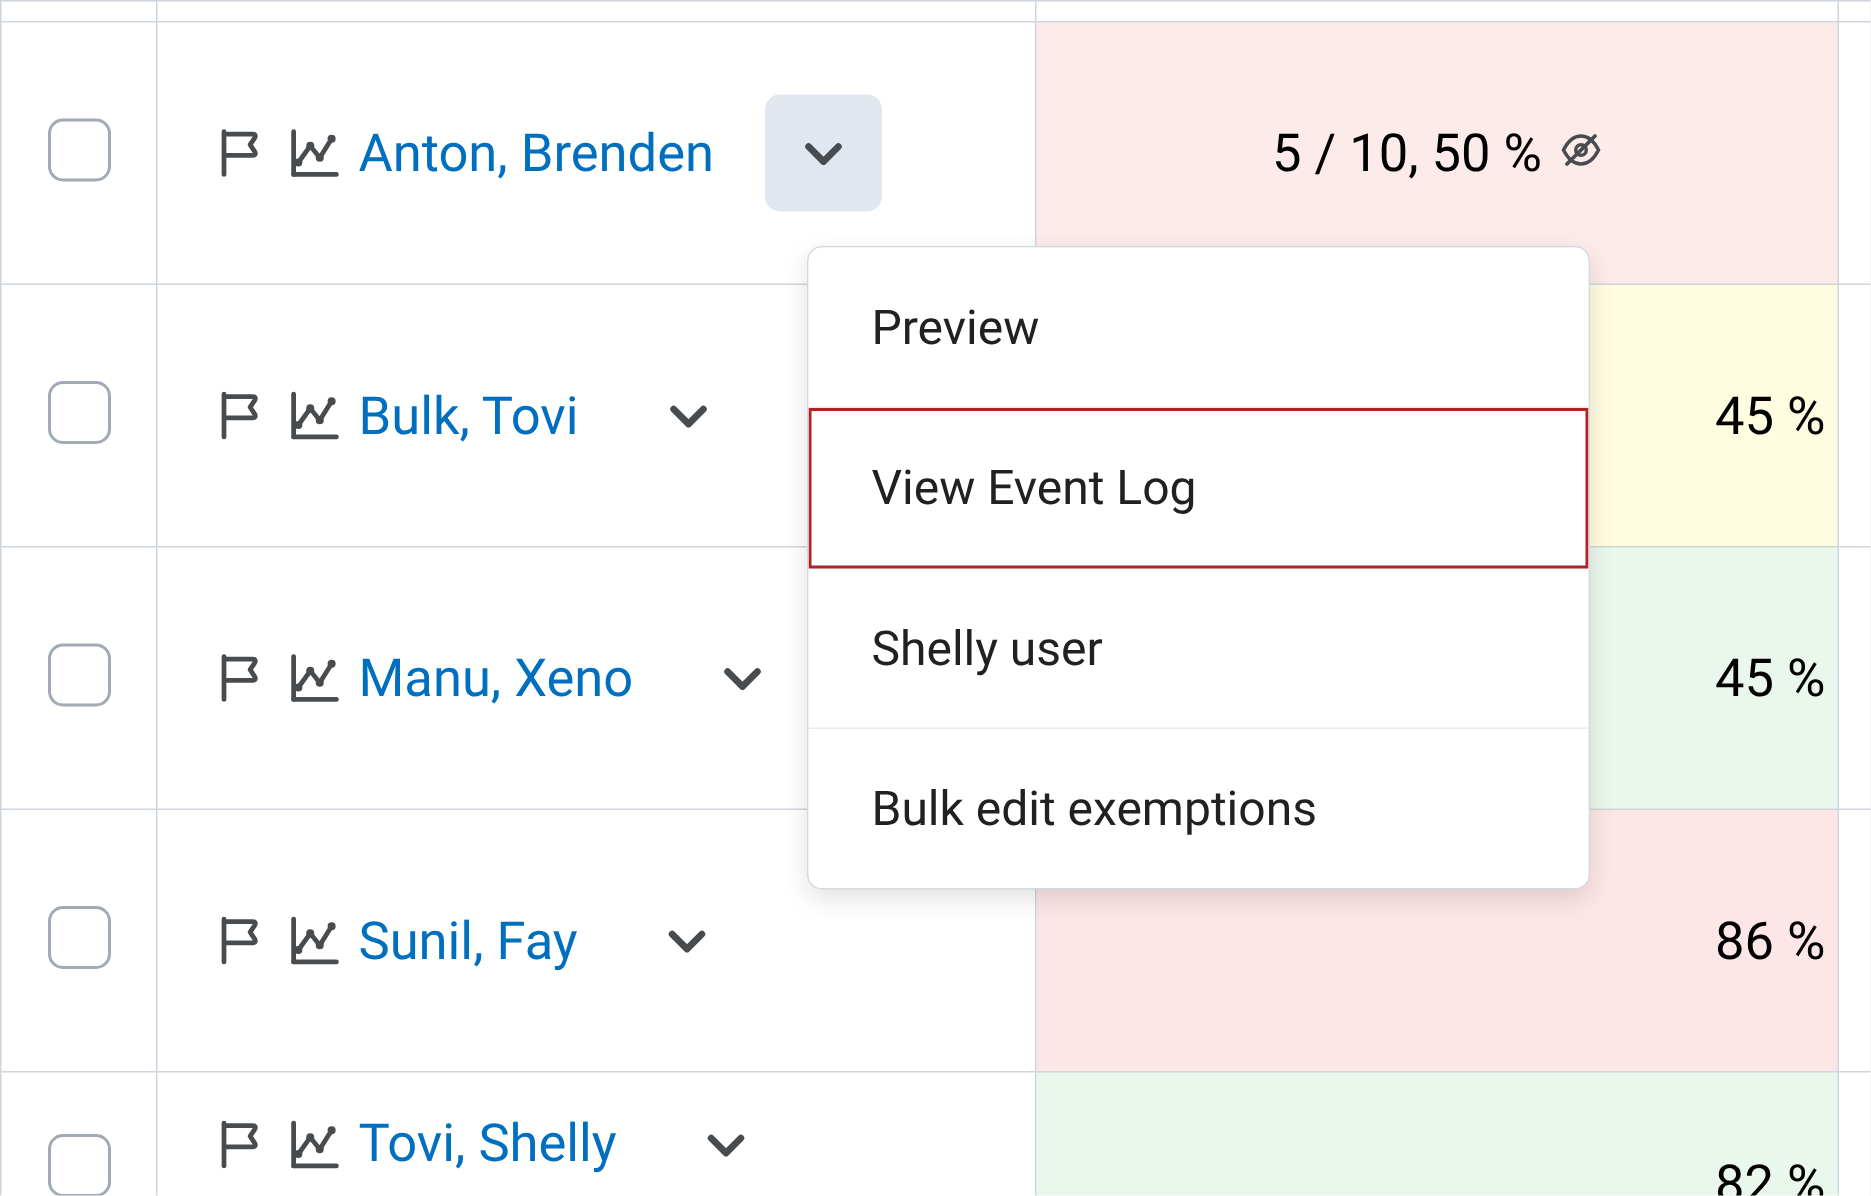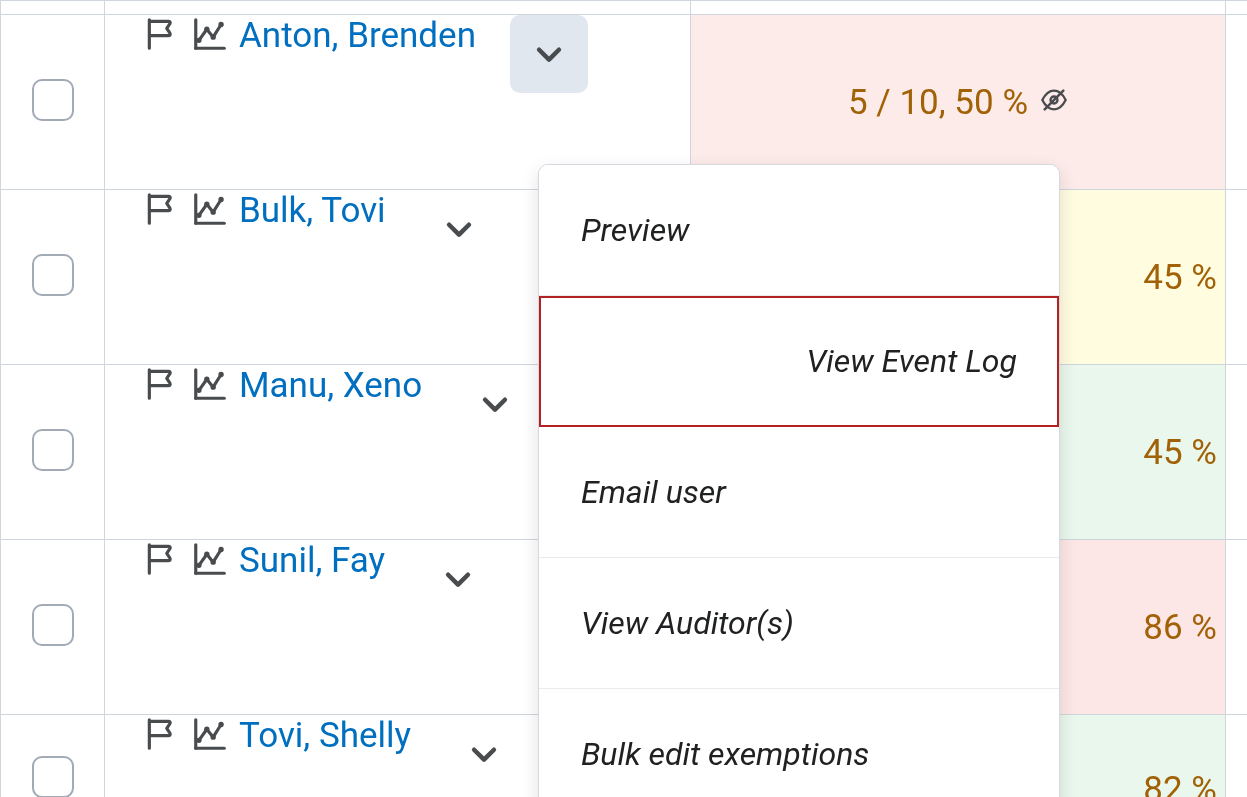--- a/index.html
+++ b/index.html
@@ -46,21 +46,21 @@
     width: 42px; height: 42px;
     border: 2px solid #a2aab5;
     border-radius: 10px;
     display:inline-block;
     background:#fff;
     cursor:pointer;
   }
 
   .name-cell {
     display:flex;
-    align-items:flex-start;
+    align-items:center;
     gap: 10px;
     padding: 0 28px 0 38px;
     height:100%;
     font-size: 35px;
   }
   .name-cell .name-link {
     color:#006fbf;
     text-decoration:none;
     white-space:nowrap;
     overflow:hidden;
@@ -86,21 +86,21 @@
   .chevron-btn svg { width:34px; height:34px; }
   .chevron-btn svg polyline { stroke:#494c4e; stroke-width:3.2; fill:none; stroke-linecap:round; stroke-linejoin:round; }
 
   .grade-cell {
     display:flex;
     align-items:center;
     justify-content:center;
     gap:12px;
     height:100%;
     font-size:35px;
-    color:#a16207;
+    color:#000000;
   }
   .grade-cell.partial { justify-content:flex-end; padding-right:8px; }
   .eye-off svg { width:28px; height:28px; }
   .eye-off svg path, .eye-off svg line, .eye-off svg circle { stroke:#494c4e; }
 
   
   .bg-red    { background:#fdebe9; }
   .bg-yellow { background:#fffce0; }
   .bg-green  { background:#eaf7ec; }
   .bg-pink   { background:#fde6e6; }
@@ -112,35 +112,33 @@
     top:164px;
     width:522px;
     background:#fff;
     border:1px solid #d3d9de;
     border-radius:10px;
     box-shadow:0 6px 18px rgba(0,0,0,0.12);
     overflow:hidden;
     z-index:100;
   }
   .dropdown .menu-item {
-    padding: 46px 42px;
+    padding: 34px 42px;
     font-size:32px;
     color:#202122;
     border-bottom:1px solid #e8ecef;
     cursor:pointer;
     background:#fff;
-    font-style:italic;
   }
   .dropdown .menu-item:last-child { border-bottom:none; }
   .dropdown .menu-item.highlight {
     outline:2px solid #b22222;
     outline-offset:-2px;
     position:relative;
     z-index:1;
-    text-align:right;
   }
 </style>
 </head>
 <body>
 
 <table class="grid-table">
   <tbody>
       <tr class="header-row">
     <td class="col-check"></td>
     <td class="col-name"></td>
@@ -348,16 +346,15 @@
       </div>
     </td>
     <td class="col-edge"></td>
   </tr>
 </tbody>
   </table>
 
 <div class="dropdown">
   <div class="menu-item">Preview</div>
   <div class="menu-item highlight">View Event Log</div>
-  <div class="menu-item">Email user</div>
-  <div class="menu-item">View Auditor(s)</div>
+  <div class="menu-item">Shelly user</div>
   <div class="menu-item">Bulk edit exemptions</div>
 </div>
 
 </body></html>

